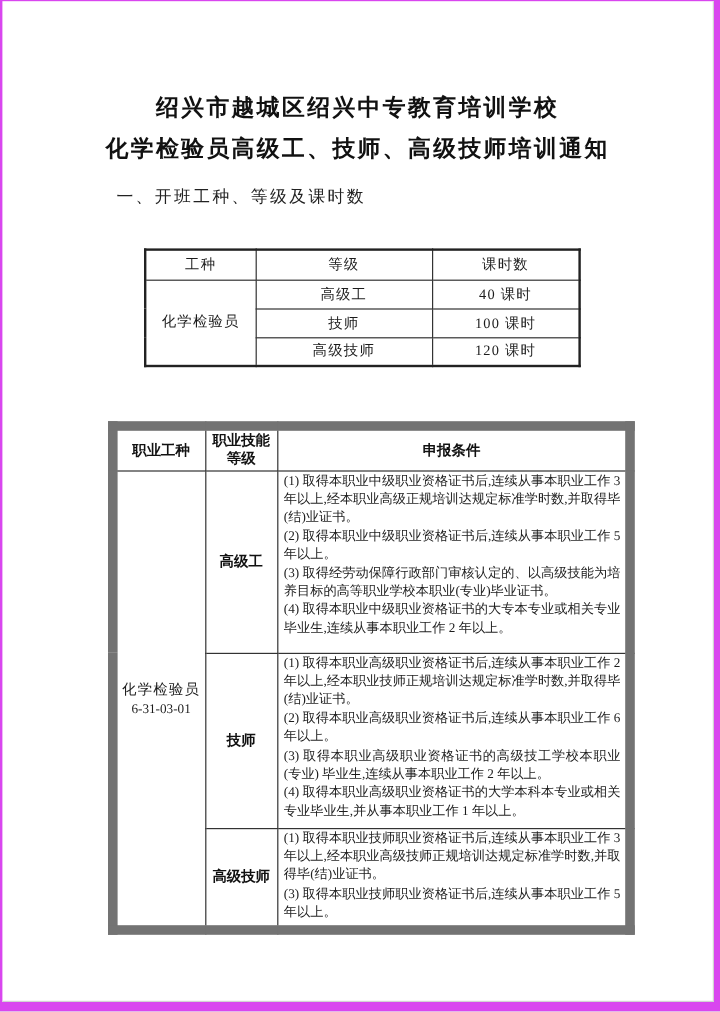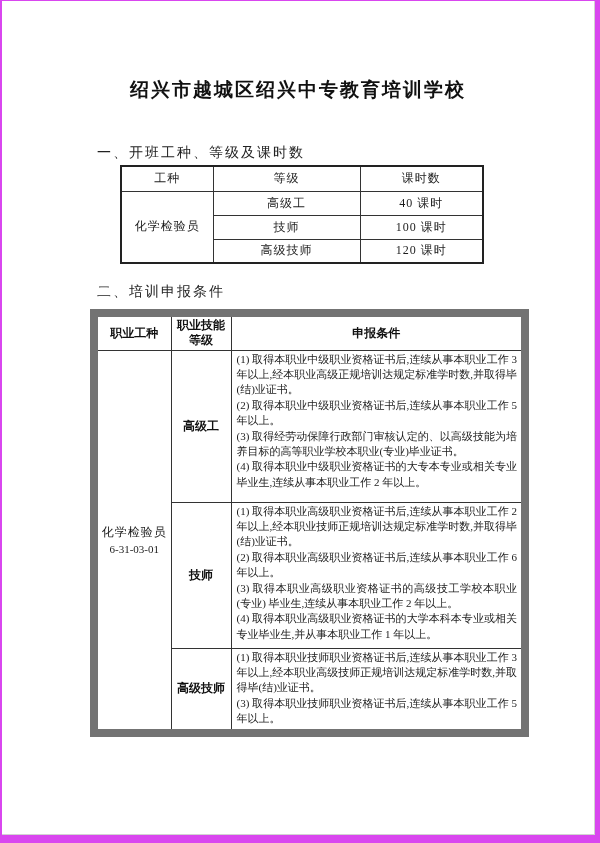--- a/index.html
+++ b/index.html
@@ -32,24 +32,24 @@
   }
   .title1 { top:76px; }
   .title2 { top:110px; }
   .section-heading {
     position:absolute;
     left:95px;
     font-size:14px;
     letter-spacing:2px;
     color:#222;
   }
-  .heading1 { top:143px;text-align:right; }
+  .heading1 { top:154px;text-align:right; }
   .heading2 { top:282px; }
 
-  table { border-collapse:collapse; table-layout:fixed; }
+  table { border-collapse:collapse; table-layout:fixed;margin-top:42px; }
   td, th { border:1px solid #333; }
 
   
   .tbl1 {
     position:absolute;
     left:118px; top:164px;
     width:362px;
     border:2px solid #222;
     font-size:12px;
   }
@@ -116,20 +116,21 @@
   .r2 { height:146px; }
   .r3 { height:75px; }
 </style>
 </head>
 <body>
 
 <div class="canvas">
   <div class="page">
 
     <div class="doc-title title1">绍兴市越城区绍兴中专教育培训学校</div>
+    <div class="doc-title title2">化学检验员高级工、技师、高级技师培训通知</div>
 
     <div class="section-heading heading1">一、开班工种、等级及课时数</div>
 
     <table class="tbl1">
       <colgroup>
           <col class="c1">
           <col class="c2">
           <col class="c3">
         </colgroup>
       <tbody>
@@ -147,21 +148,20 @@
           <td>技师</td>
           <td>100 课时</td>
         </tr>
         <tr class="brow">
           <td>高级技师</td>
           <td>120 课时</td>
         </tr>
       </tbody>
     </table>
 
-    <div class="section-heading heading2">二、培训申报条件</div>
 
     <table class="tbl2">
       <colgroup>
           <col class="c1">
           <col class="c2">
           <col class="c3">
         </colgroup>
       <tbody>
         <tr>
           <th>职业工种</th>

